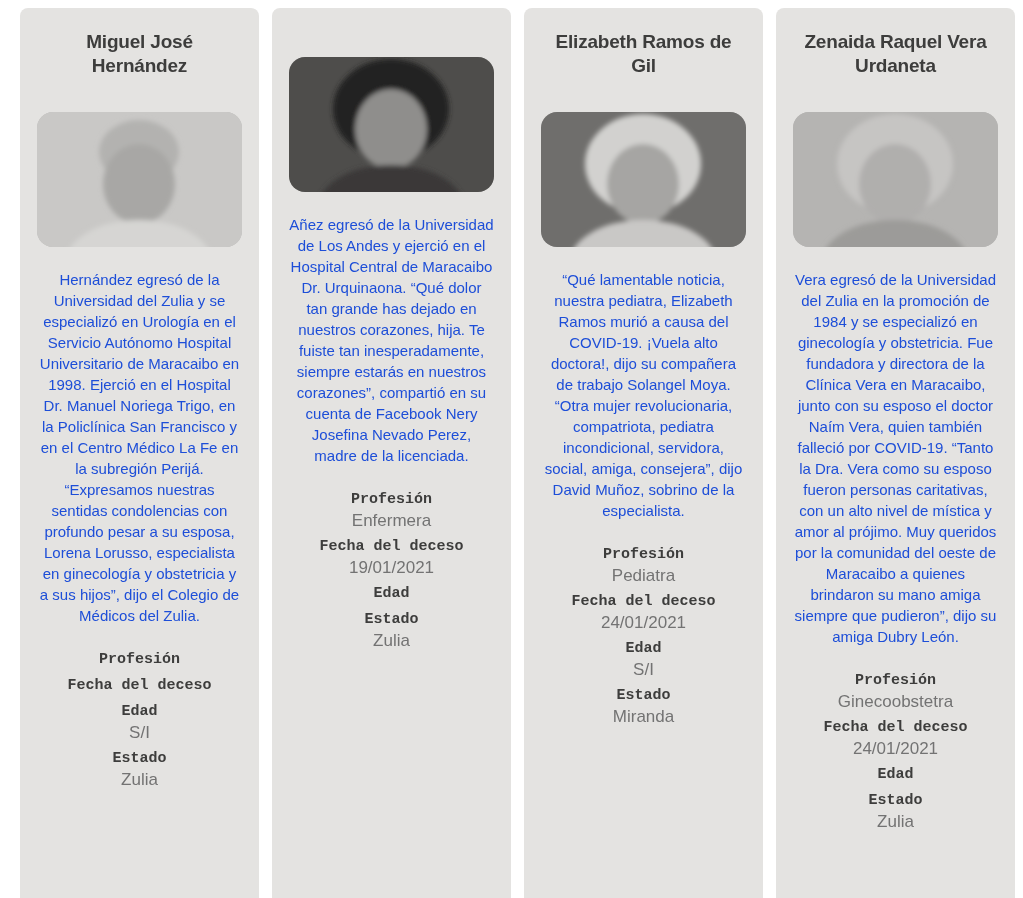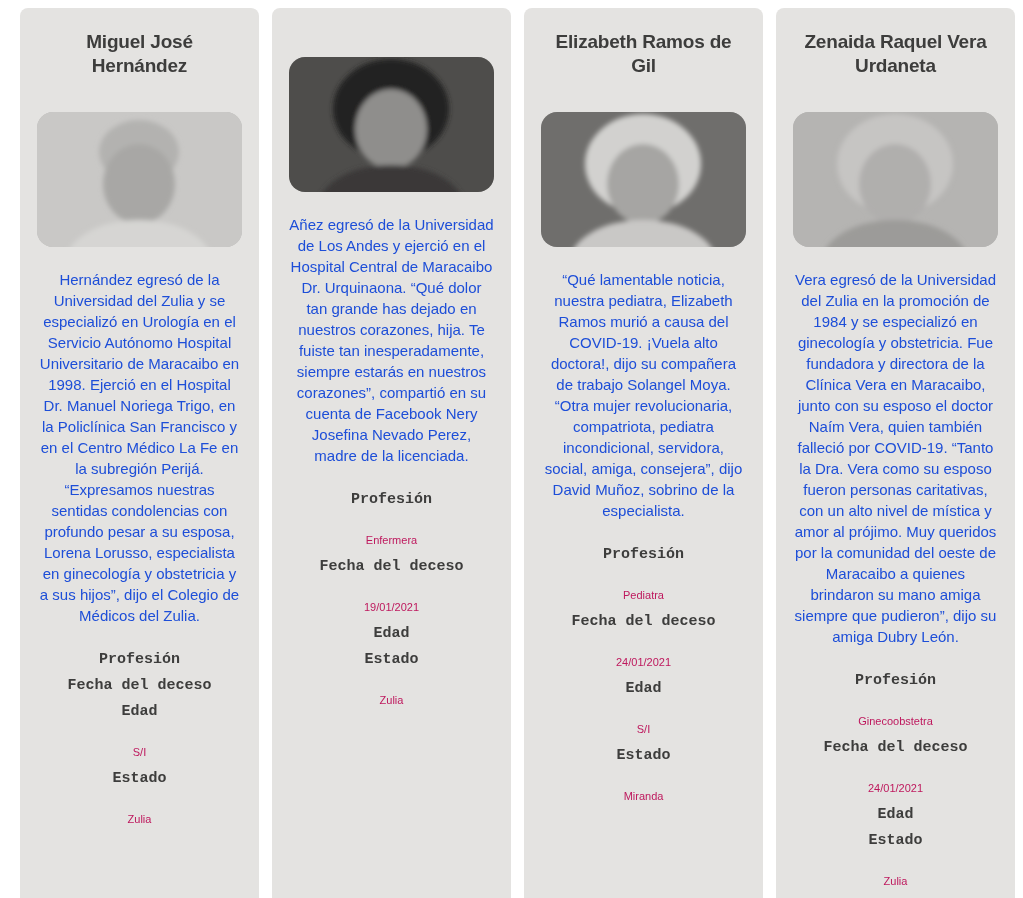--- a/index.html
+++ b/index.html
@@ -51,24 +51,23 @@
   .details { margin-top: 23px; }
   .pair { margin-bottom: 5px; }
   .field-label {
     font-size: 15px;
     line-height: 21px;
     font-weight: bold;
     color: #3d3d3c;
     font-family: Liberation Mono, monospace;
   }
   .field-value {
-    font-size: 11px;
+    font-size: 17px;
     line-height: 21px;
-    color: #be185d;
-    margin-top: 20px;
+    color: #737373;
   }
 </style>
 </head>
 <body>
 
 <div class="grid">
   <section class="card">
     <h2 class="name">Miguel José Hernández</h2>
     <div class="photo">
       <svg viewBox="0 0 205 135" preserveAspectRatio="none">

